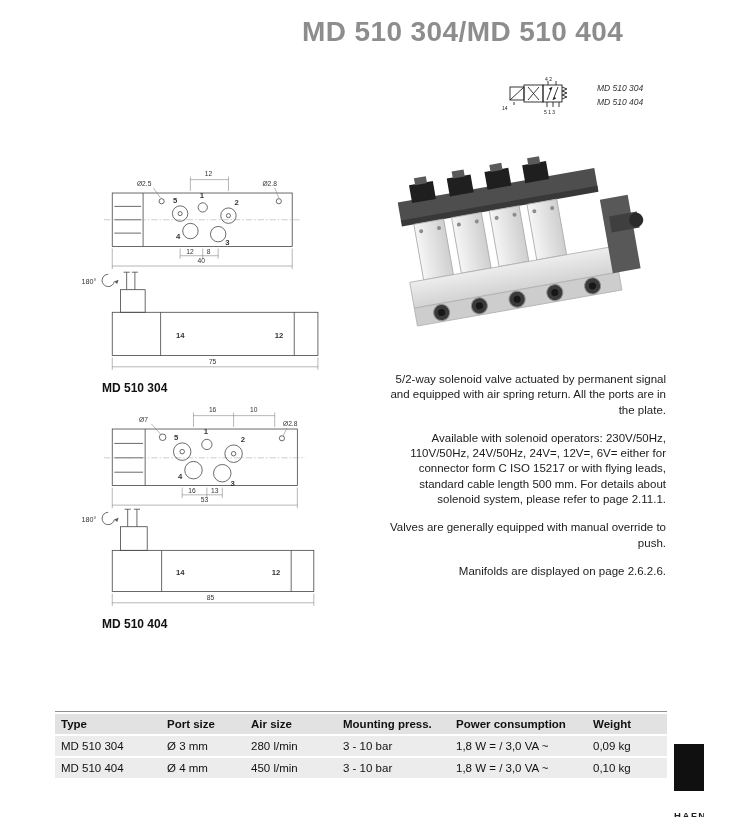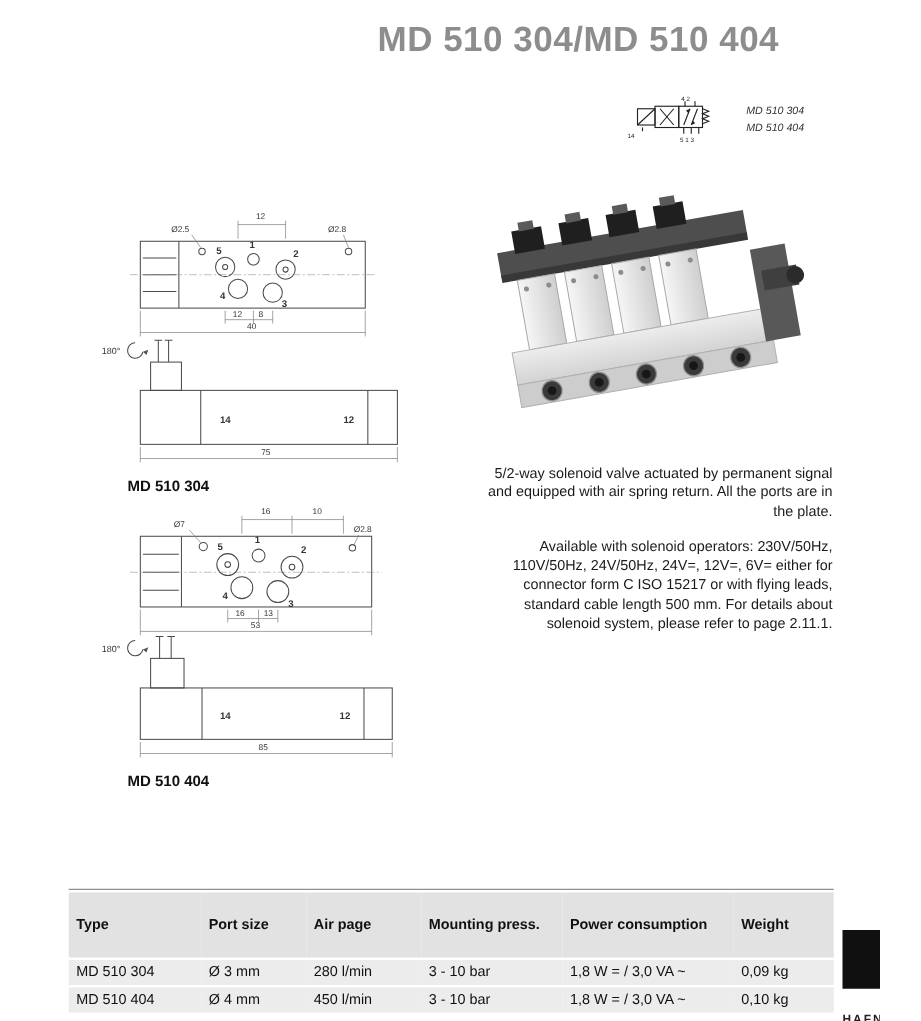--- a/index.html
+++ b/index.html
@@ -28,21 +28,21 @@
   .caption { font-weight:bold; font-size:12px; color:#101010; margin:3px 0 0 30px; }
 
   .photo { position:absolute; left:392px; top:156px; width:252px; height:190px; }
 
   .description { position:absolute; left:378px; top:372px; width:288px;
                  font-size:11.5px; line-height:1.33; color:#1b1b1b;text-align:right; }
   .description p { margin-bottom:13px; }
 
   .table-wrap { position:absolute; left:55px; top:711px; width:612px; border-top:1px solid #8f8f8f; }
   table.spec { width:100%; border-collapse:separate; border-spacing:0 2px; font-size:11.5px; color:#111; table-layout:fixed; }
-  .spec th { text-align:left; font-weight:bold; background:#e2e2e2; padding:20px 6px; white-space:nowrap; }
+  .spec th { text-align:left; font-weight:bold; background:#e2e2e2; padding:4px 6px; white-space:nowrap; }
   .spec td { background:#ececec; padding:4px 6px; white-space:nowrap; }
 
   .logo { position:absolute; left:674px; top:744px; text-align:left; }
   .logo-square { width:47px; height:47px; background:#101010; }
   .logo-text { font-size:9.5px; font-weight:bold; letter-spacing:1.6px; color:#222; margin-top:19px; }
 
   
   .sym rect, .sym line, .sym path { fill:none; stroke:#222; stroke-width:0.9px; }
   .sym path.f { fill:#222; stroke:none; }
   .sym text { font-size:5px; fill:#222; stroke:none; font-family:"Liberation Sans",sans-serif; }
@@ -302,37 +302,39 @@
           <rect x="220" y="76" width="28" height="16" fill="#3f3f3f"></rect>
           <circle cx="246" cy="84" r="7" fill="#2b2b2b"></circle>
         </g>
       </g>
     </svg>
   </div>
 
   <div class="description">
     <p>5/2-way solenoid valve actuated by permanent signal and equipped with air spring return. All the ports are in the plate.</p>
     <p>Available with solenoid operators: 230V/50Hz, 110V/50Hz, 24V/50Hz, 24V=, 12V=, 6V= either for connector form C ISO 15217 or with flying leads, standard cable length 500 mm. For details about solenoid system, please refer to page 2.11.1.</p>
+    <p>Valves are generally equipped with manual override to push.</p>
+    <p>Manifolds are displayed on page 2.6.2.6.</p>
   </div>
 
   <div class="table-wrap">
     <table class="spec">
       <colgroup>
         <col style="width:106px">
           <col style="width:84px">
           <col style="width:92px">
         <col style="width:113px">
           <col style="width:137px">
           <col style="width:80px">
       </colgroup>
       <thead>
         <tr>
           <th>Type</th>
           <th>Port size</th>
-          <th>Air page</th>
+          <th>Air size</th>
           <th>Mounting press.</th>
           <th>Power consumption</th>
           <th>Weight</th>
         </tr>
       </thead>
       <tbody>
         <tr>
           <td>MD 510 304</td>
           <td>Ø 3 mm</td>
           <td>280 l/min</td>

